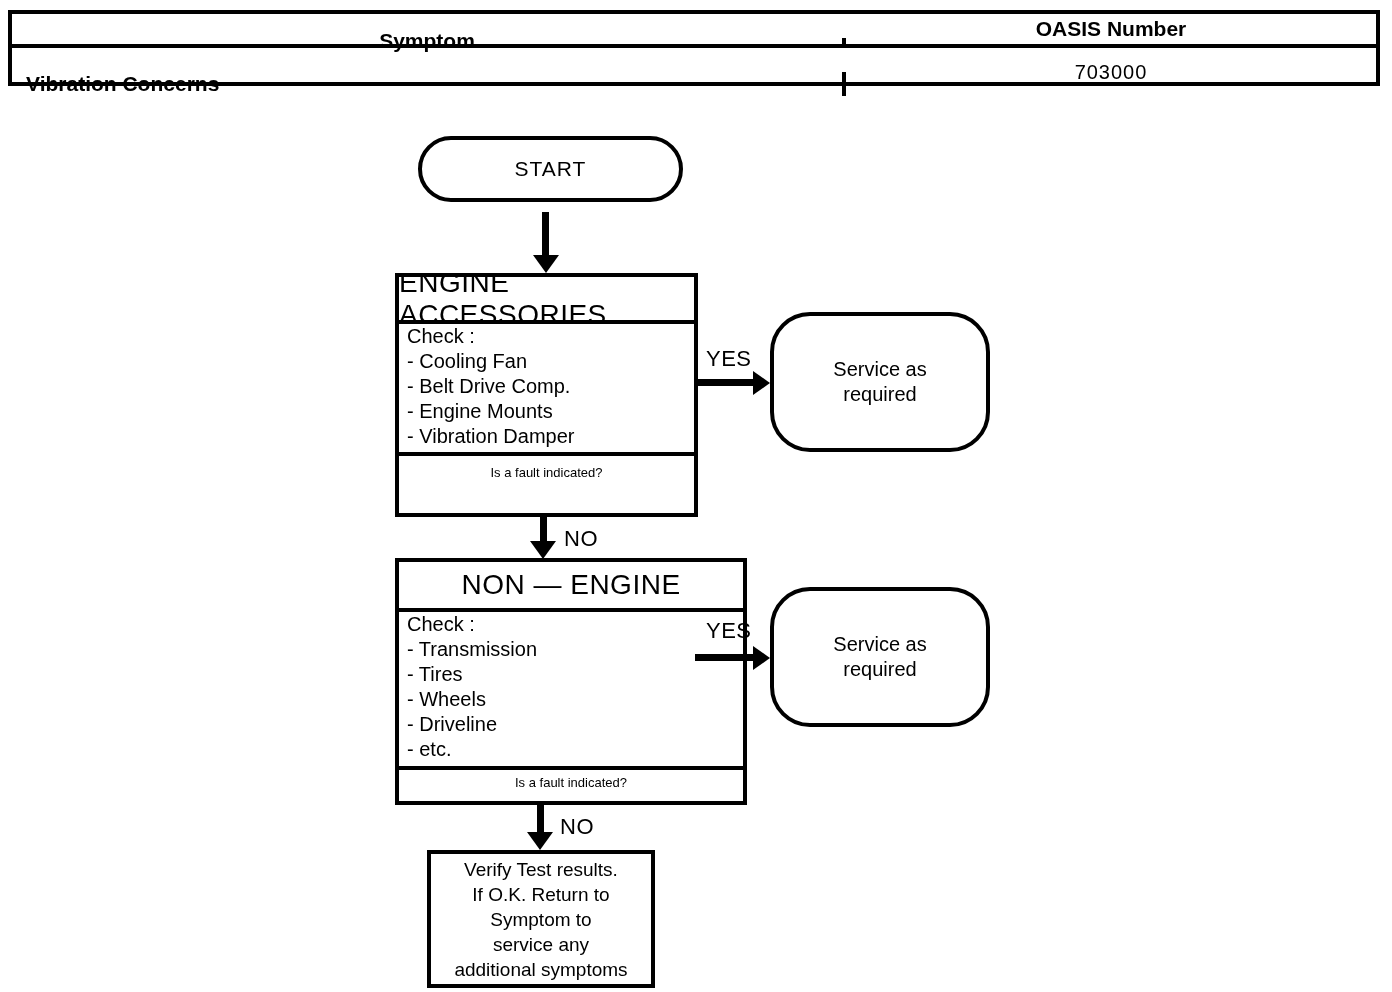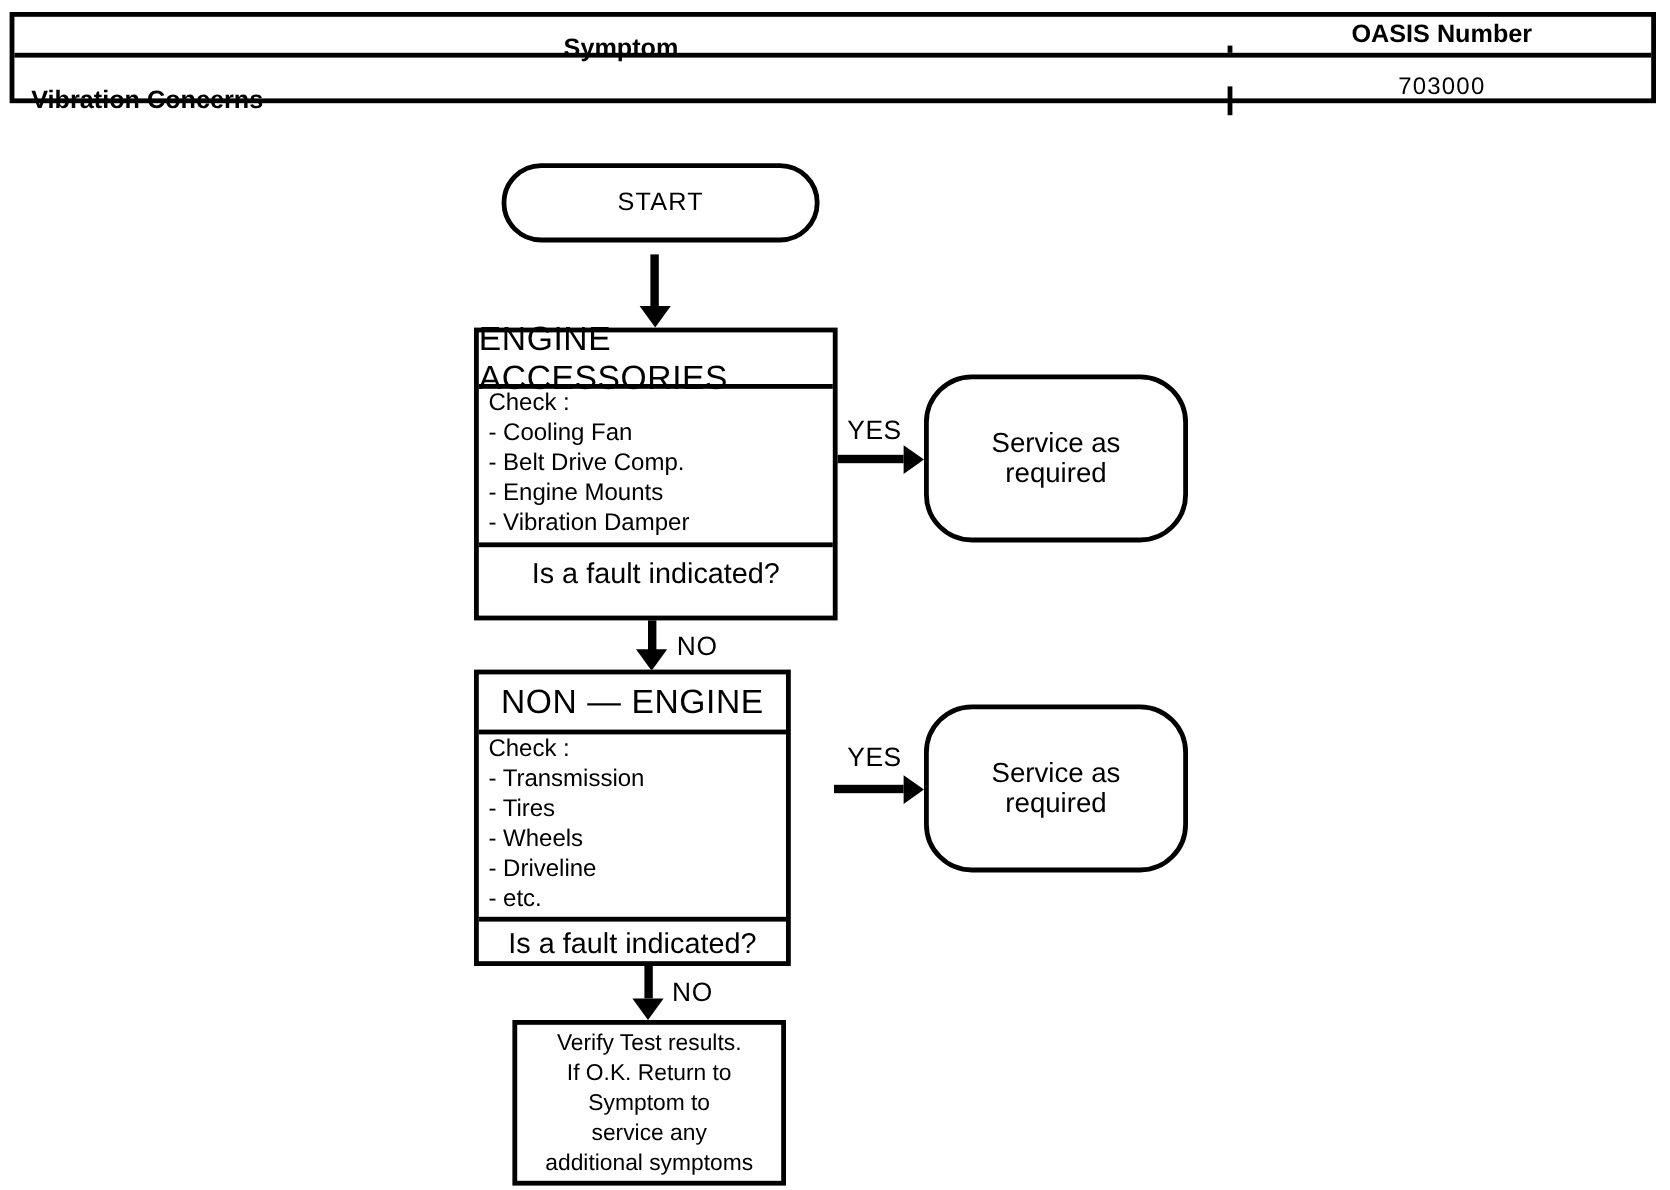--- a/index.html
+++ b/index.html
@@ -17,21 +17,21 @@
   
   .sym-table {
     left: 8px; top: 10px; width: 1372px; height: 76px;
     border: 4px solid #000; display: flex; flex-direction: column;
     background: #fff;
   }
   .t-row { display: flex; box-sizing: border-box; }
   .t-head { height: 34px; border-bottom: 4px solid #000; font-weight: bold; font-size: 21px; }
   .t-data { flex: 1; }
   .cell { display: flex; align-items: center; box-sizing: border-box; }
-  .c-sym { width: 1015px; border-right: 4px solid #000; justify-content: center; margin-top: 24px; }
+  .c-sym { width: 834px; border-right: 4px solid #000; justify-content: center; margin-top: 24px; }
   .c-oas { flex: 1; justify-content: center; }
   .sym-val { justify-content: flex-start; padding-left: 14px; font-weight: bold; font-size: 21px; }
   .oas-val { font-size: 20px; letter-spacing: 1px; }
 
   
   .node { border: 4px solid #000; background: #fff; }
   .start-pill {
     left: 418px; top: 136px; width: 265px; height: 66px;
     border-radius: 33px; display: flex; align-items: center; justify-content: center;
     font-size: 21px; letter-spacing: 1px;
@@ -39,35 +39,35 @@
   .proc-box { display: flex; flex-direction: column; }
   .box-title {
     border-bottom: 4px solid #000; display: flex; align-items: center; justify-content: center;
     font-size: 28px; letter-spacing: 0.5px; box-sizing: border-box;
   }
   .box-body {
     border-bottom: 4px solid #000; box-sizing: border-box;
     font-size: 20px; line-height: 25px; padding: 0 0 0 8px;
   }
   .box-question {
-    flex: 1; text-align: center; font-size: 24px; box-sizing: border-box;
+    flex: 1; text-align: center; font-size: 13px; box-sizing: border-box;
   }
   .engine-box { left: 395px; top: 273px; width: 303px; height: 244px; }
   .engine-box .box-title { height: 47px; }
   .engine-box .box-body { height: 132px; }
   .engine-box .box-question { padding-top: 9px; }
-  .nonengine-box { left: 395px; top: 558px; width: 264px; height: 247px; }
+  .nonengine-box { left: 395px; top: 558px; width: 352px; height: 247px; }
   .nonengine-box .box-title { height: 50px; }
   .nonengine-box .box-body { height: 158px; }
   .nonengine-box .box-question { padding-top: 5px; }
 
   .service-box {
     width: 220px; height: 140px; border-radius: 40px;
     display: flex; align-items: center; justify-content: center; text-align: center;
-    font-size: 23px; line-height: 25px; white-space: pre-line;
+    font-size: 20px; line-height: 25px; white-space: pre-line;
   }
   .service-1 { left: 770px; top: 312px; }
   .service-2 { left: 770px; top: 587px; }
 
   .end-box {
     left: 427px; top: 850px; width: 228px; height: 138px;
     display: flex; align-items: center; justify-content: center; text-align: center;
     font-size: 19px; line-height: 25px; white-space: pre-line;
   }
 

